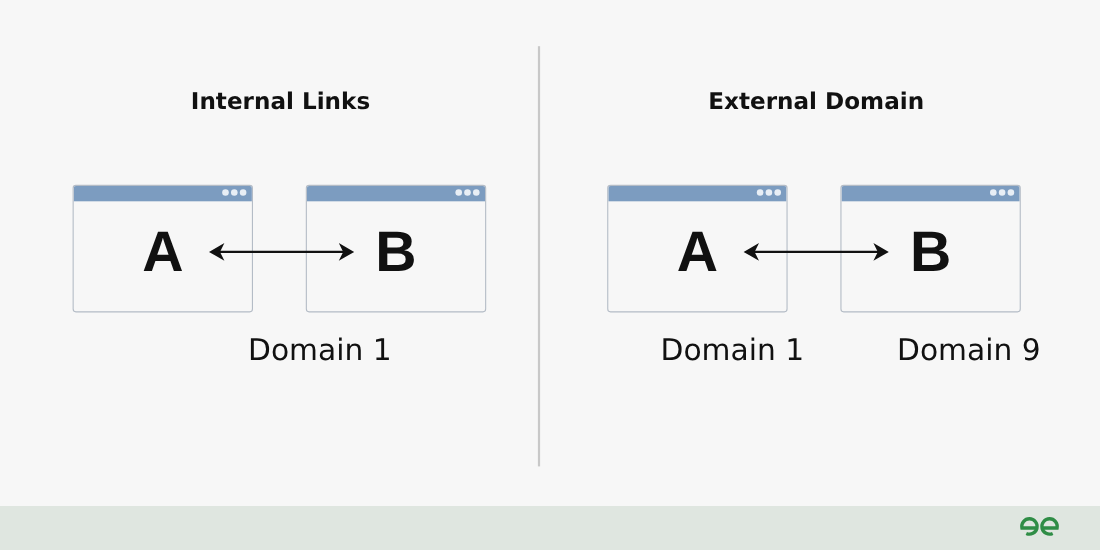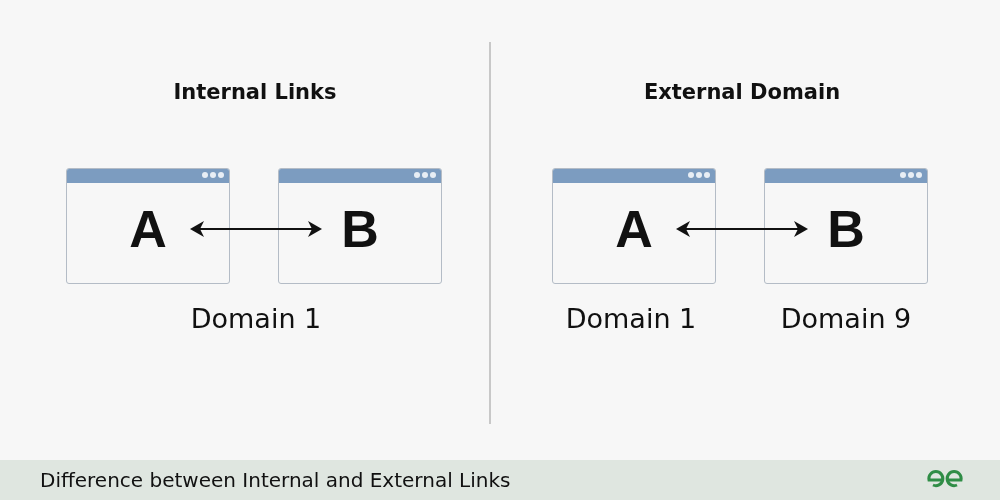--- a/index.html
+++ b/index.html
@@ -5,21 +5,21 @@
   html,body{margin:0;padding:0;}
   body{width:1000px;height:500px;background:#f7f7f7;position:relative;overflow:hidden;font-family:"DejaVu Sans",sans-serif;color:#111;}
   .divider{position:absolute;left:489px;top:42px;width:2px;height:382px;background:#c8c8c8;}
   .section-title{position:absolute;top:80px;font-weight:bold;font-size:21px;text-align:center;width:300px;}
   .win{position:absolute;top:168px;width:164px;height:116px;background:#f7f7f7;border:1.5px solid #b4bcc6;border-radius:3px;box-sizing:border-box;overflow:hidden;}
   .win .bar{height:14px;background:#7c9cc0;position:relative;}
   .win .dots{position:absolute;right:5px;top:3px;display:flex;gap:2px;}
   .win .dots span{width:6px;height:6px;border-radius:50%;background:#e8eef5;display:block;}
   .win .letter{position:absolute;left:0;right:0;top:30px;text-align:center;font-weight:bold;font-size:52px;font-family:"Liberation Sans",sans-serif;}
   .arrow{position:absolute;top:219px;height:20px;}
-  .domain{position:absolute;top:303px;font-size:27px;text-align:center;width:200px;font-family:"DejaVu Sans",sans-serif;}
+  .domain{position:absolute;top:303px;font-size:27px;text-align:right;width:200px;font-family:"DejaVu Sans",sans-serif;}
   .footer{position:absolute;left:0;top:460px;width:1000px;height:40px;background:#dfe6e0;}
   .footer .caption{position:absolute;left:40px;top:8px;font-size:20px;color:#111;}
   .footer .logo{position:absolute;left:926px;top:9px;width:38px;height:22px;}
 </style>
 </head>
 <body>
 
 <div class="divider"></div>
 
 <div class="section-title" style="left:105px;">Internal Links</div>
@@ -81,18 +81,17 @@
 <svg class="arrow" style="left:674px;width:136px;" viewBox="0 0 136 20">
   <line x1="6" y1="10" x2="130" y2="10" stroke="#111" stroke-width="2"></line>
   <path d="M2 10 L16 2 L12 10 L16 18 Z" fill="#111"></path>
   <path d="M134 10 L120 2 L124 10 L120 18 Z" fill="#111"></path>
 </svg>
 
 <div class="domain" style="left:531px;">Domain 1</div>
 <div class="domain" style="left:746px;">Domain 9</div>
 
 <div class="footer">
-  <div class="caption">Difference between Internal and External Links</div>
   <svg class="logo" viewBox="0 0 38 22">
     <path d="M18 11 H3 A7 7 0 1 1 7 16" fill="none" stroke="#2f8d46" stroke-width="3"></path>
     <path d="M20 11 H35 A7 7 0 1 0 31 16" fill="none" stroke="#2f8d46" stroke-width="3"></path>
   </svg>
 </div>
 
 </body></html>

